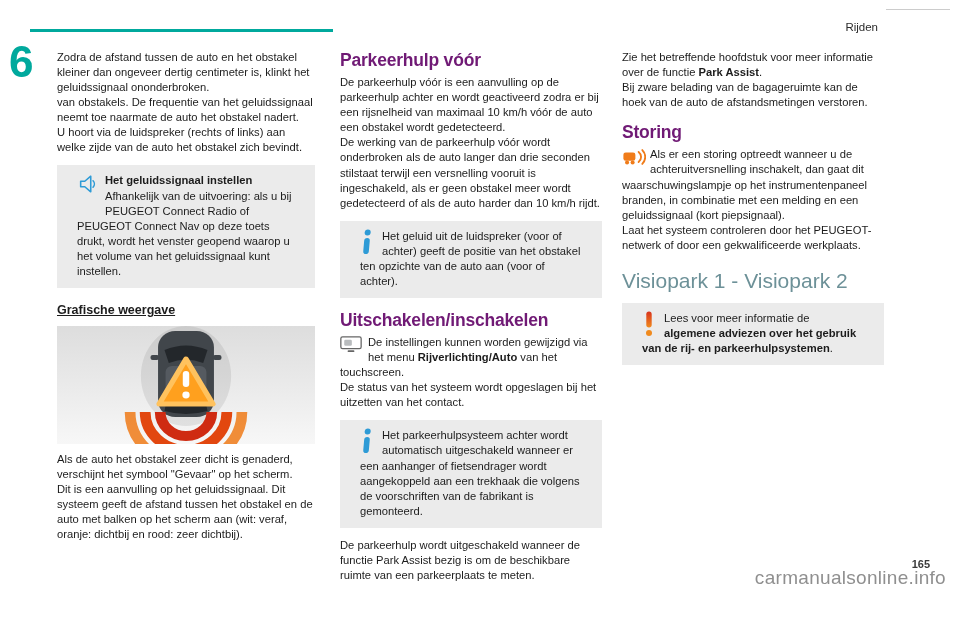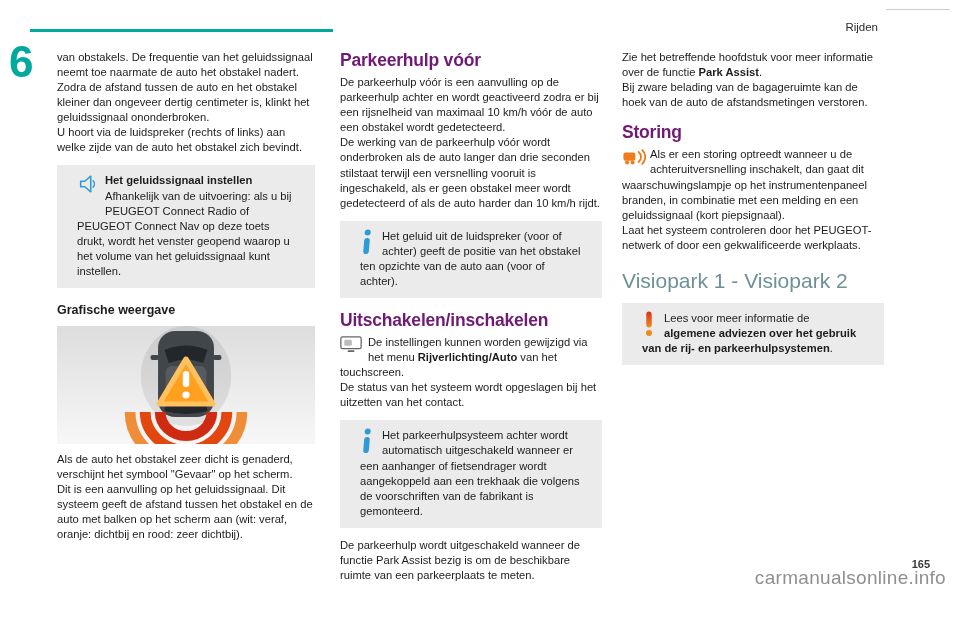--- a/index.html
+++ b/index.html
@@ -12,21 +12,21 @@
   .running-header{position:absolute;top:21px;right:82px;font-size:11.5px;color:#2b2b2b;}
   .chapter-num{position:absolute;left:9px;top:40px;font-size:44px;font-weight:bold;color:#00a99d;line-height:1;}
   .col{position:absolute;top:50px;font-size:11.2px;line-height:1.345;}
   .col1{left:57px;width:258px;}
   .col2{left:340px;width:262px;}
   .col3{left:622px;width:262px;}
   p{margin:0;}
   .b{font-weight:bold;}
   .h-main{font-size:17.5px;font-weight:bold;margin:0 0 5px;letter-spacing:-0.2px;color:#701a75;line-height:1.15;}
   .mt{margin-top:12px;}
-  .h-sub{font-size:12.5px;font-weight:bold;margin:14px 0 4px;}
+  .h-sub{font-size:12.5px;font-weight:bold;margin:14px 0 4px;text-decoration:underline;}
   .h-visiopark{font-size:21px;font-weight:normal;color:#6d9198;margin:16px 0 8px;line-height:1.15;}
   .infobox{background:#ebebeb;padding:8px 20px 9px;margin:10px 0;overflow:hidden;}
   .ib-title{font-weight:bold;}
   .float-icon{float:left;width:22px;margin-right:6px;}
   .fi-tall{height:44px;}
   .fi-short{height:29px;}
   .fi-narrow{width:16px;}
   .para-icon{overflow:hidden;}
   .fig{margin:7px 0 8px;height:118px;background:#e9e9e9;}
   .fig svg{display:block;width:100%;height:100%;}
@@ -38,22 +38,22 @@
 <body>
 
 <div class="page">
 
   <div class="top-rule"></div>
   <div class="corner-rule"></div>
   <div class="running-header">Rijden</div>
   <div class="chapter-num">6</div>
 
   <div class="col col1">
+    <p>Zodra de afstand tussen de auto en het obstakel kleiner dan ongeveer dertig centimeter is, klinkt het geluidssignaal ononderbroken.</p>
     <p>van obstakels. De frequentie van het geluidssignaal neemt toe naarmate de auto het obstakel nadert.</p>
-    <p>Zodra de afstand tussen de auto en het obstakel kleiner dan ongeveer dertig centimeter is, klinkt het geluidssignaal ononderbroken.</p>
     <p>U hoort via de luidspreker (rechts of links) aan welke zijde van de auto het obstakel zich bevindt.</p>
 
     <div class="infobox">
       <span class="float-icon fi-tall">
         <svg class="icon-svg" width="22" height="22" viewBox="0 0 24 24">
           <path d="M4 9 h4.5 l6.5 -5.5 v17 l-6.5 -5.5 H4 z" fill="none" stroke="#2e9bd6" stroke-width="1.7" stroke-linejoin="round"></path>
           <path d="M17.5 8.5 a5 5 0 0 1 0 7" fill="none" stroke="#2e9bd6" stroke-width="1.7" stroke-linecap="round"></path>
         </svg>
       </span>
       <div class="ib-title">Het geluidssignaal instellen</div>

